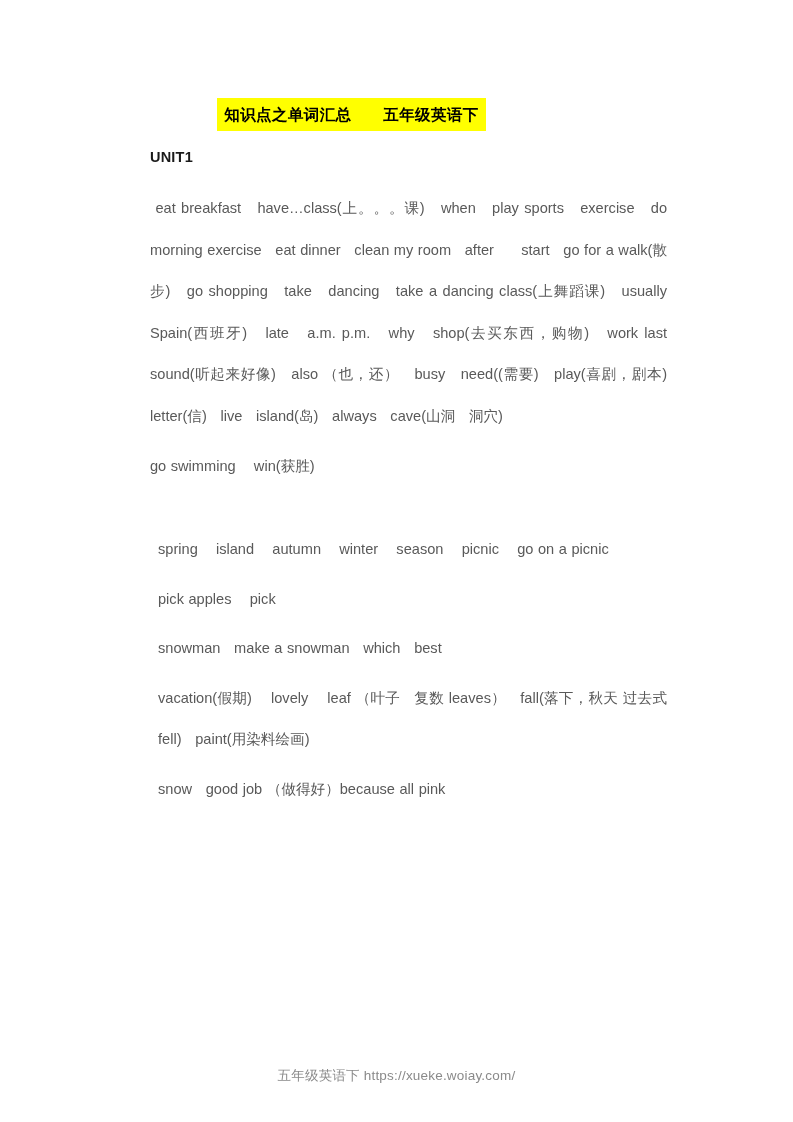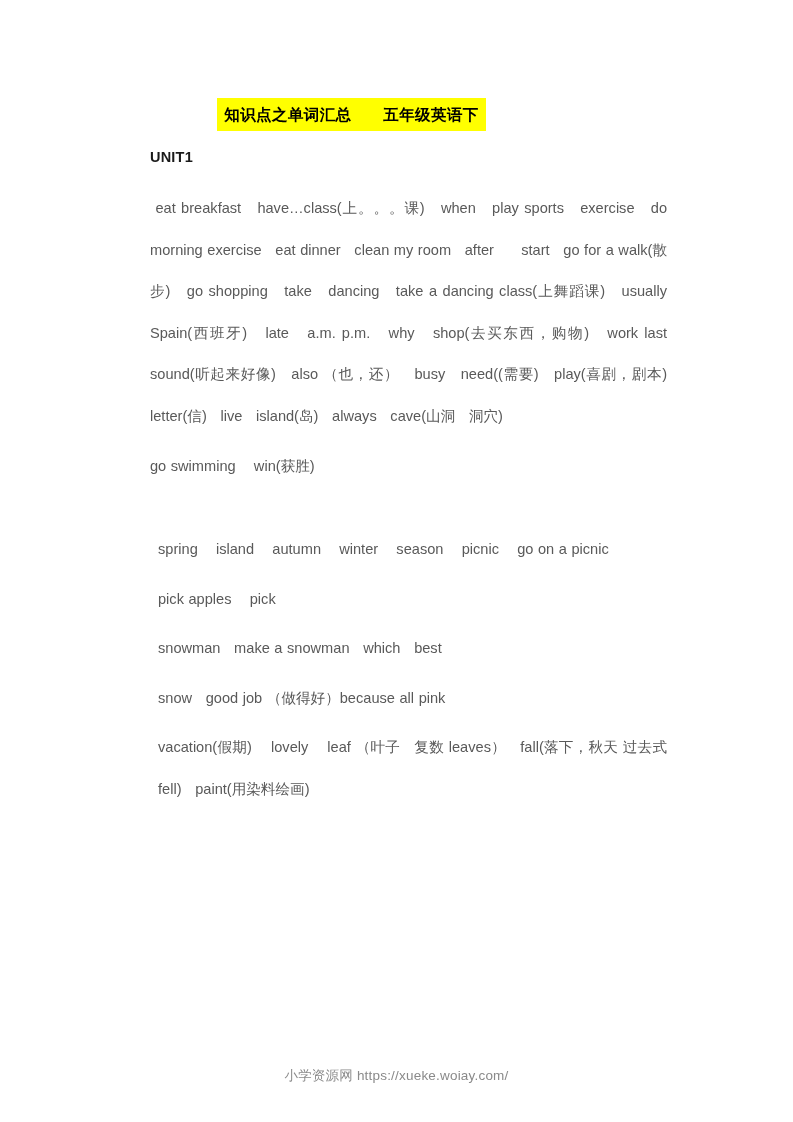--- a/index.html
+++ b/index.html
@@ -105,20 +105,20 @@
   <section class="unit" id="unit1">
     <h2 class="unit-heading">UNIT1</h2>
     <p class="para flow"> eat breakfast   have…class(上。。。课)   when   play sports   exercise   do morning exercise   eat dinner   clean my room   after      start   go for a walk(散步)   go shopping   take   dancing   take a dancing class(上舞蹈课)   usually   Spain(西班牙)   late   a.m. p.m.   why   shop(去买东西，购物)   work last   sound(听起来好像)   also （也，还）   busy   need((需要)   play(喜剧，剧本)   letter(信)   live   island(岛)   always   cave(山洞   洞穴)</p>
     <p class="para nojustify">go swimming    win(获胜)</p>
   </section>
 
   <section class="unit" id="unit2">
     <p class="para nojustify">spring    island    autumn    winter    season    picnic    go on a picnic</p>
     <p class="para nojustify">pick apples    pick</p>
     <p class="para nojustify">snowman   make a snowman   which   best</p>
+    <p class="para flow">vacation(假期)    lovely    leaf （叶子   复数 leaves）   fall(落下，秋天 过去式 fell)   paint(用染料绘画)</p>
     <p class="para nojustify">snow   good job （做得好）because all pink</p>
-    <p class="para flow">vacation(假期)    lovely    leaf （叶子   复数 leaves）   fall(落下，秋天 过去式 fell)   paint(用染料绘画)</p>
   </section>
 
 
-  <div class="footer">小学资源网 https://xueke.woiay.com/</div>
+  <div class="footer">五年级英语下 https://xueke.woiay.com/</div>
 
 </div>
 
 </body></html>

